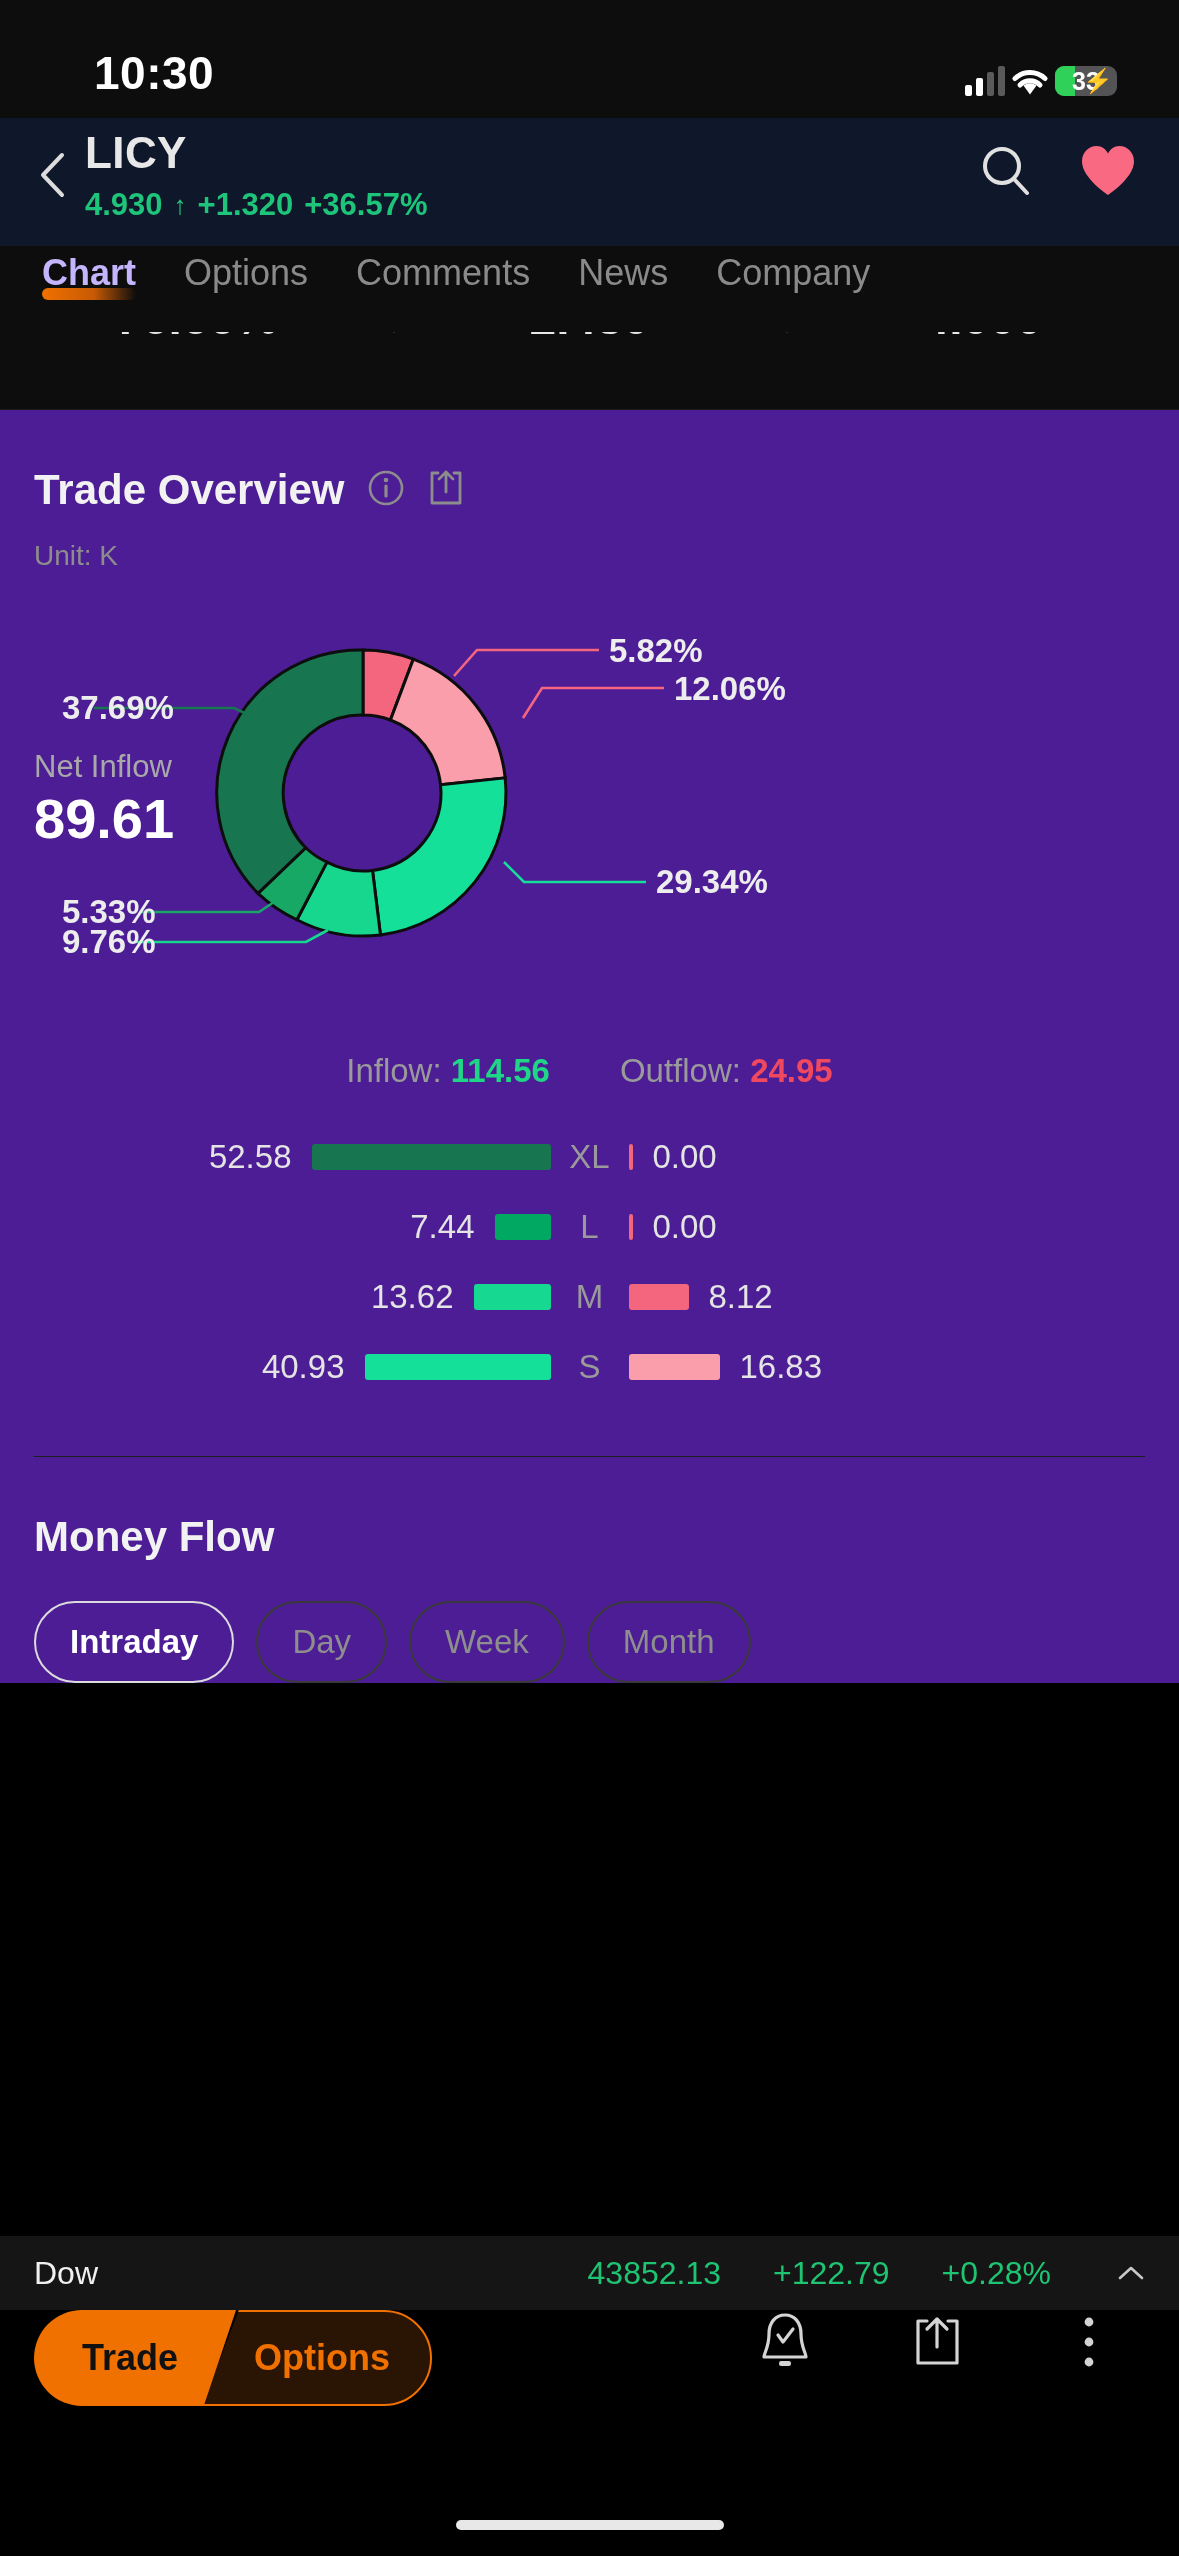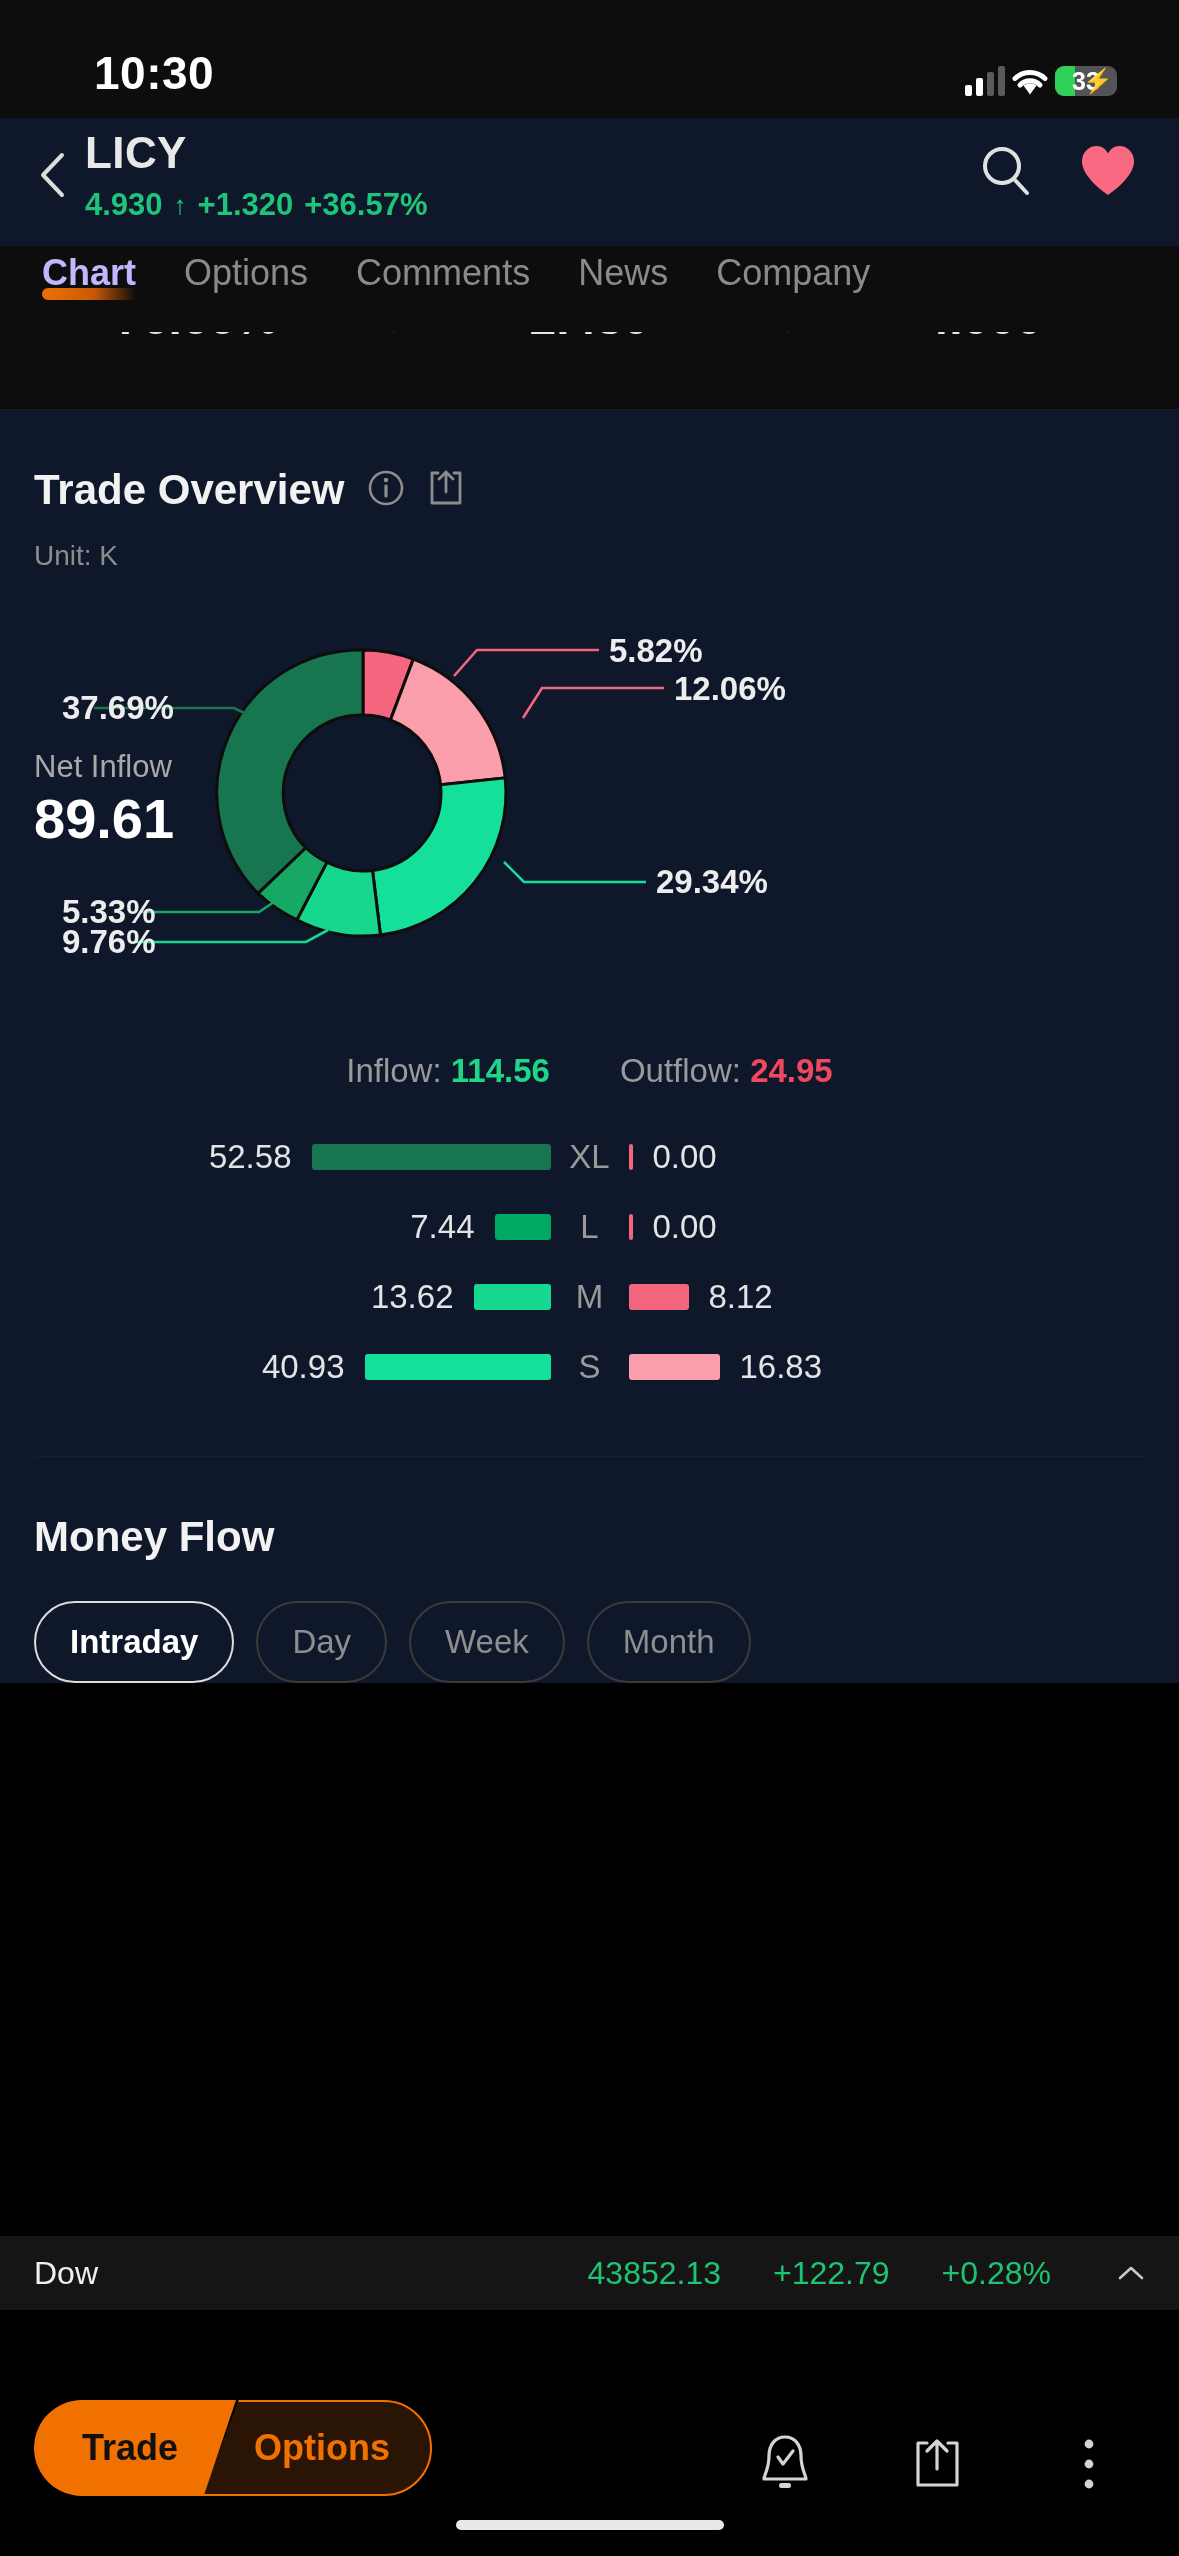--- a/index.html
+++ b/index.html
@@ -92,21 +92,21 @@
   }
   .clip-stats .cell {
     flex:1; text-align:center; font-size:48px; font-weight:700; color:#e6e6e6;
     position:relative;
   }
   .clip-stats .cell + .cell::before {
     content:""; position:absolute; left:0; top:12px; bottom:12px; width:2px; background:#2a2a2a;
   }
 
   
-  .section { padding:0 34px; background:#0f172a; }
+  .section { padding:0 34px; background:#4c1d95; }
   .sec-title-row { display:flex; align-items:center; gap:22px; padding-top:56px; }
   .sec-title { font-size:42px; font-weight:700; color:#f2f2f2; }
   .unit { font-size:28px; color:#8d8d8d; margin-top:26px; }
 
   
   .donut-wrap { position:relative; height:420px; margin-top:18px; }
   .donut-svg { position:absolute; left:0; top:0; }
   .center-label {
     position:absolute; left:0; right:0; top:0; bottom:0;
     display:flex; flex-direction:column; align-items:flex-start; justify-content:center;
@@ -152,21 +152,21 @@
     background:#151515; display:flex; align-items:center; padding:0 34px;
   }
   .ticker .name { font-size:32px; color:#f0f0f0; }
   .ticker .vals { margin-left:auto; display:flex; align-items:center; gap:52px; }
   .ticker .v { font-size:32px; color:#1fc473; }
   .ticker .chev { font-size:28px; color:#c9c9c9; margin-left:14px; }
 
   
   .bottombar {
     position:absolute; left:0; right:0; bottom:60px; height:186px;
-    display:flex; align-items:flex-end; padding:0 34px; background:#000;
+    display:flex; align-items:flex-start; padding:0 34px; background:#000;
   }
   .tradebtn { position:relative; display:flex; height:96px; }
   .tradebtn .seg-trade {
     background:#f07000; color:#111; font-size:36px; font-weight:700;
     display:flex; align-items:center; padding:0 42px 0 48px;
     border-radius:48px 0 0 48px; position:relative; z-index:2;
     clip-path:polygon(0 0, 100% 0, 84% 100%, 0 100%);
     padding-right:58px;
   }
   .tradebtn .seg-opt {

